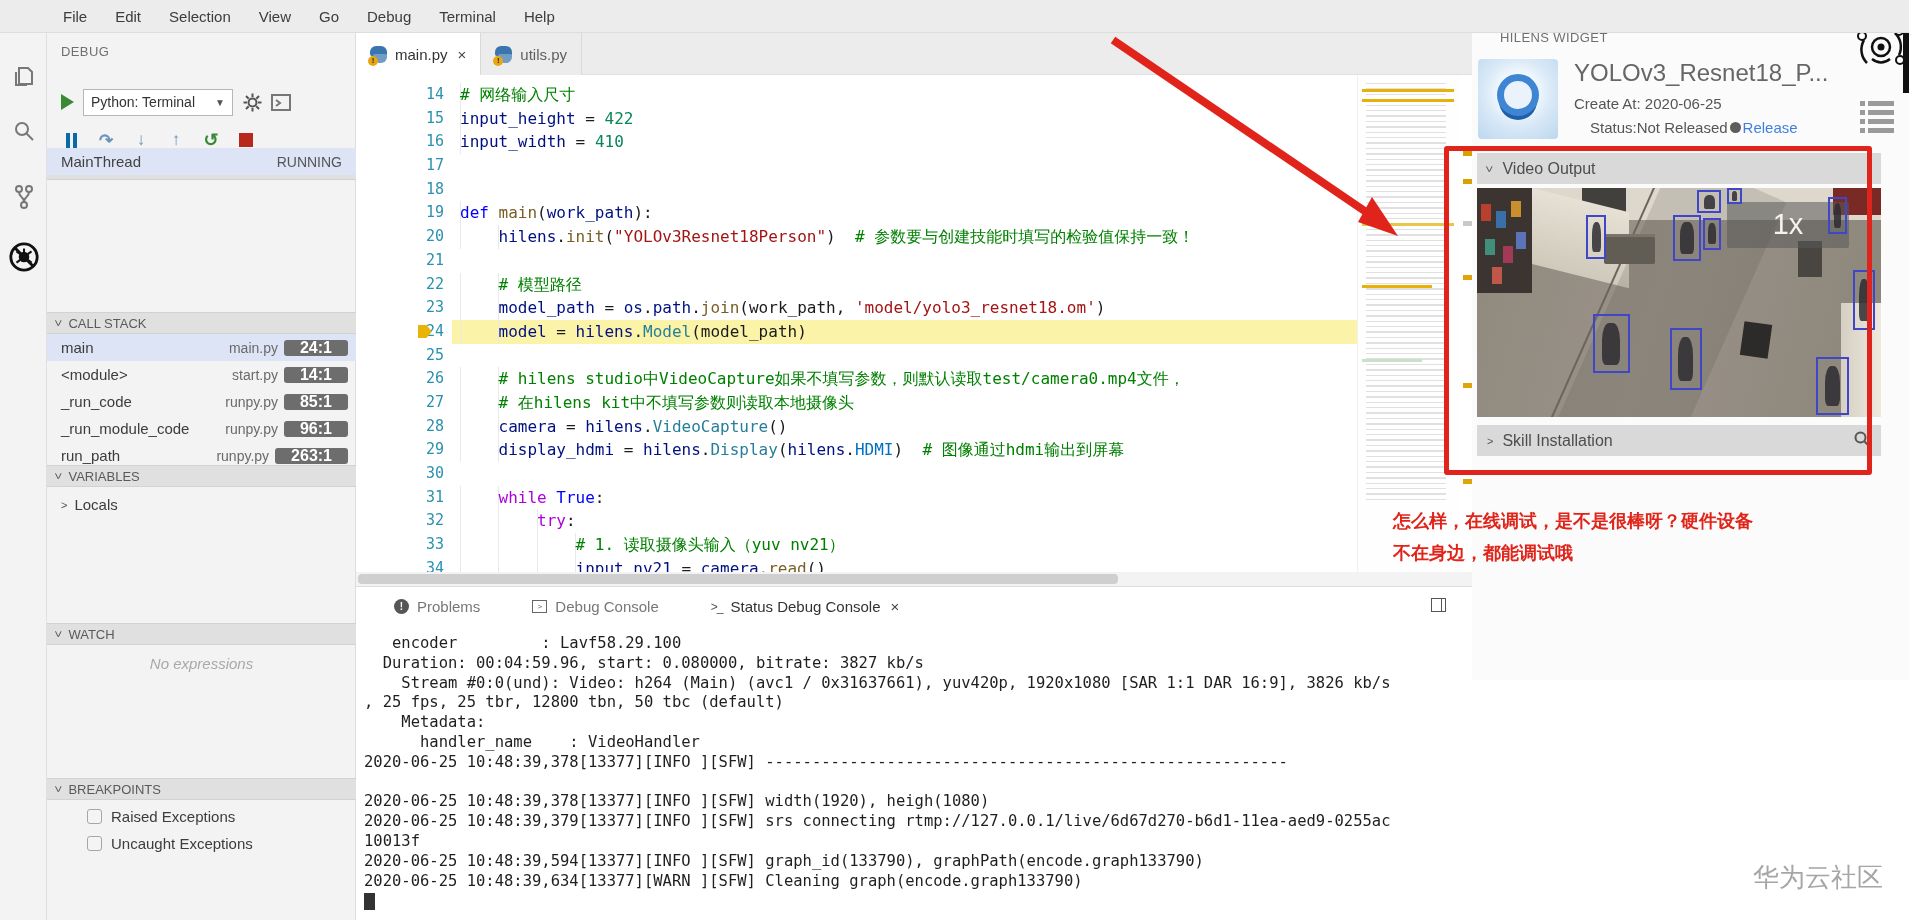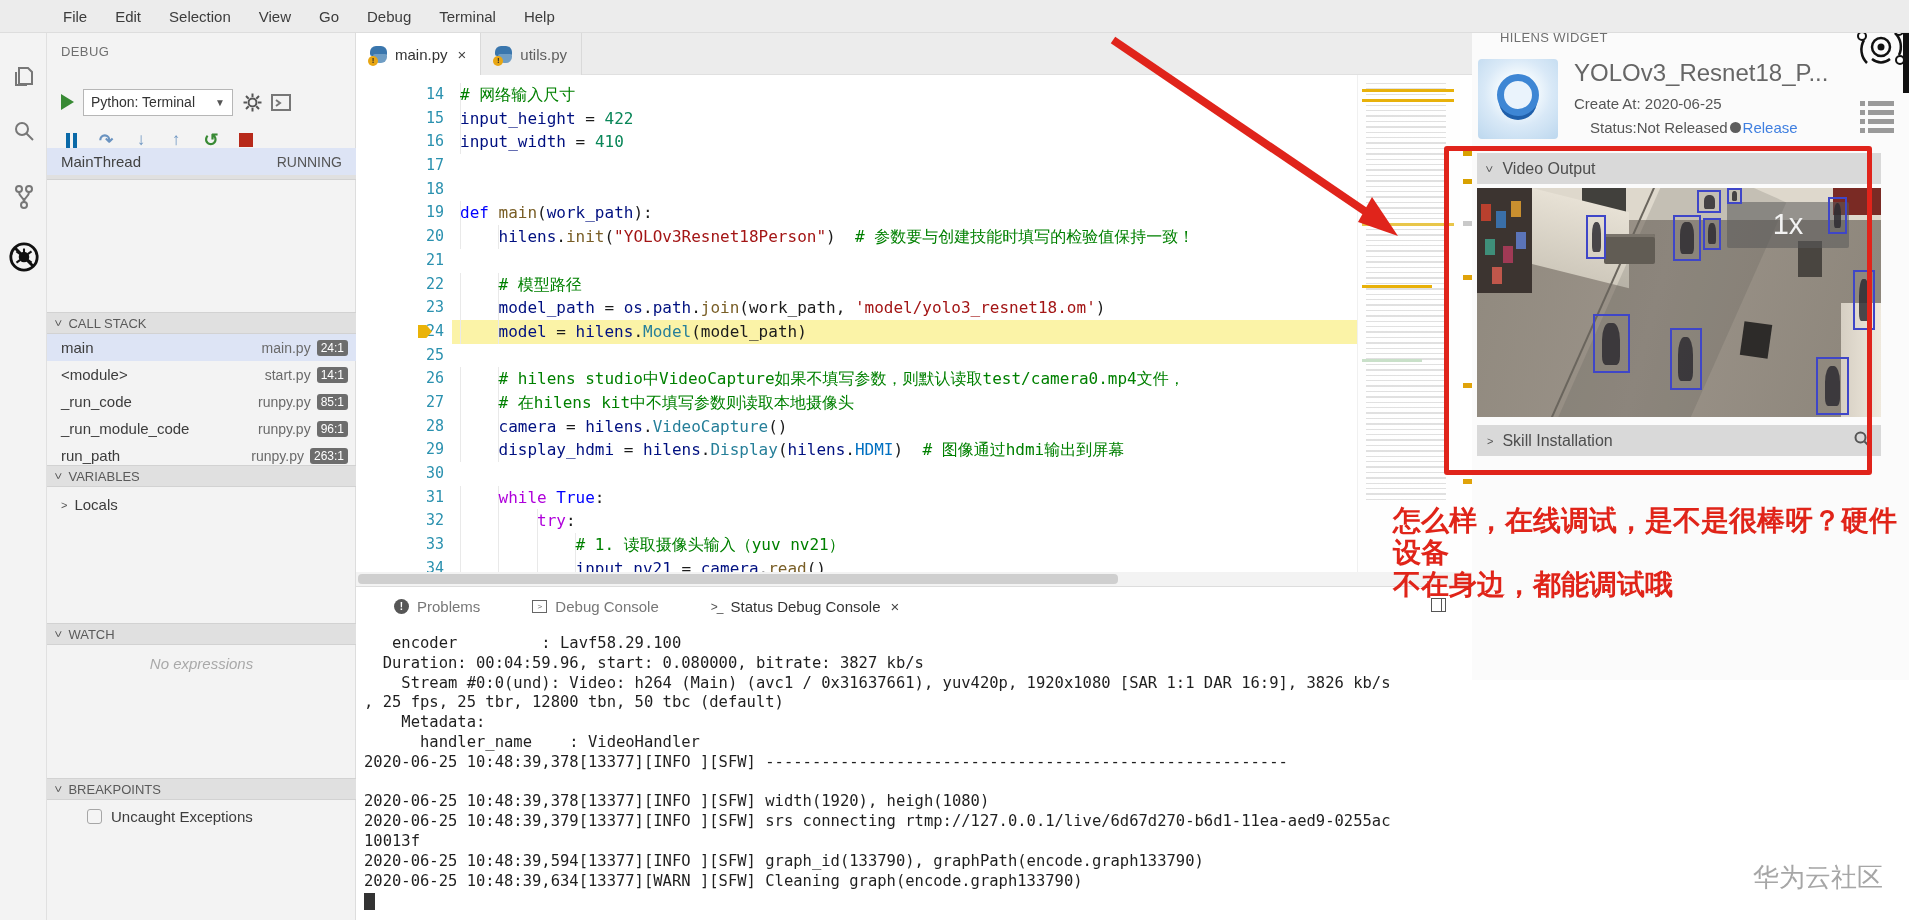--- a/index.html
+++ b/index.html
@@ -40,21 +40,21 @@
   .chev-d { display:inline-block; transform:rotate(90deg) scaleY(1.2); font-size:11px; color:#555; }
   .chev-r { display:inline-block; font-size:11px; color:#555; }
   .row-sel { background:#dde4f5; }
   .thread-row { position:absolute; left:0; top:115px; width:309px; height:27px; display:flex;
     align-items:center; justify-content:space-between; padding:0 14px 0 14px; }
   .thread-row .st { color:#555; font-size:14px; }
   .cs-rows { position:absolute; left:0; top:269px; width:309px; height:130px; overflow:hidden; }
   .cs-row { height:27px; display:flex; align-items:center; justify-content:flex-end; padding:0 8px 0 14px; gap:6px; }
   .cs-row .fn { margin-right:auto; color:#3c3c3c; }
   .cs-row .file { color:#6a6a6a; font-size:14px; }
-  .badge { background:#6d6d6d; color:#fff; font-size:12px; border-radius:3px; padding:1px 4px; line-height:14px; }
+  .badge { background:#6d6d6d; color:#fff; font-size:16px; border-radius:3px; padding:1px 16px; line-height:14px;font-weight:bold; }
   .locals-row { position:absolute; left:14px; top:426px; display:flex; gap:7px; align-items:center; color:#3c3c3c; }
   .noexpr { position:absolute; left:0; top:584px; width:309px; text-align:center; color:#a9a9a9; font-style:italic; }
   .bp-list { position:absolute; left:0; top:740px; width:309px; }
   .bp-row { height:27px; display:flex; align-items:center; gap:9px; padding-left:40px; color:#3c3c3c; }
   .cbx { width:15px; height:15px; border:1px solid #a6a6a6; border-radius:3px; background:#f4f4f4; }
 
   
   .editorcol { position:absolute; left:356px; top:33px; width:1116px; height:887px; background:#fff; z-index:3; }
   .tabbar { position:absolute; left:0; top:0; width:1116px; height:42px; background:#ececec; border-bottom:1px solid #e0e0e0; display:flex; }
   .tab { height:42px; display:flex; align-items:center; gap:8px; padding:0 14px; font-size:15px;
@@ -149,21 +149,21 @@
   .vbox .blob { position:absolute; left:22%; top:12%; width:55%; height:76%; background:#2e2c31; border-radius:40% 40% 20% 20%; opacity:.85; }
   .speed { position:absolute; left:62%; top:6%; width:30%; height:20%; background:rgba(90,90,90,.55);
     color:#f2f2f2; font-size:29px; display:flex; align-items:center; justify-content:center; border-radius:2px; }
   .mag { margin-left:auto; }
 
   
   .red-rect { position:absolute; left:1444px; top:146px; width:428px; height:329px;
     border:5px solid #e0241b; border-radius:3px; z-index:10; pointer-events:none; }
   .arrow-svg { position:absolute; left:0; top:0; z-index:11; pointer-events:none; }
   .red-note { position:absolute; left:1393px; top:505px; width:516px; z-index:9;
-    font-size:28px; line-height:32px; color:#e02419; font-weight:bold; }
+    font-size:18px; line-height:32px; color:#e02419; font-weight:bold; }
   .watermark { position:absolute; left:1753px; top:860px; font-size:26px; color:#a6a6a6; z-index:9; }
   svg .stk { stroke:#777; stroke-width:2; fill:none; }
 </style>
 </head>
 <body>
 
 <div class="app">
 
   <div class="menubar" id="menubar">
       <div class="menu-item">File</div>
@@ -315,20 +315,24 @@
     </div>
     <div class="noexpr" style="top:622px">No expressions</div>
 
     <div class="sec-head" style="top:745px">
       <span class="chev-d">&gt;</span>
       <span>BREAKPOINTS</span>
     </div>
     <div class="bp-list" id="bp-list" style="top:770px">
         <div class="bp-row">
           <span class="cbx"></span>
+          <span>Raised Exceptions</span>
+        </div>
+        <div class="bp-row">
+          <span class="cbx"></span>
           <span>Uncaught Exceptions</span>
         </div>
       </div>
   </div>
 
   <div class="editorcol">
     <div class="tabbar" id="tabbar">
         <div class="tab active">
           <span class="pyicon">
             <span class="p1"></span>

